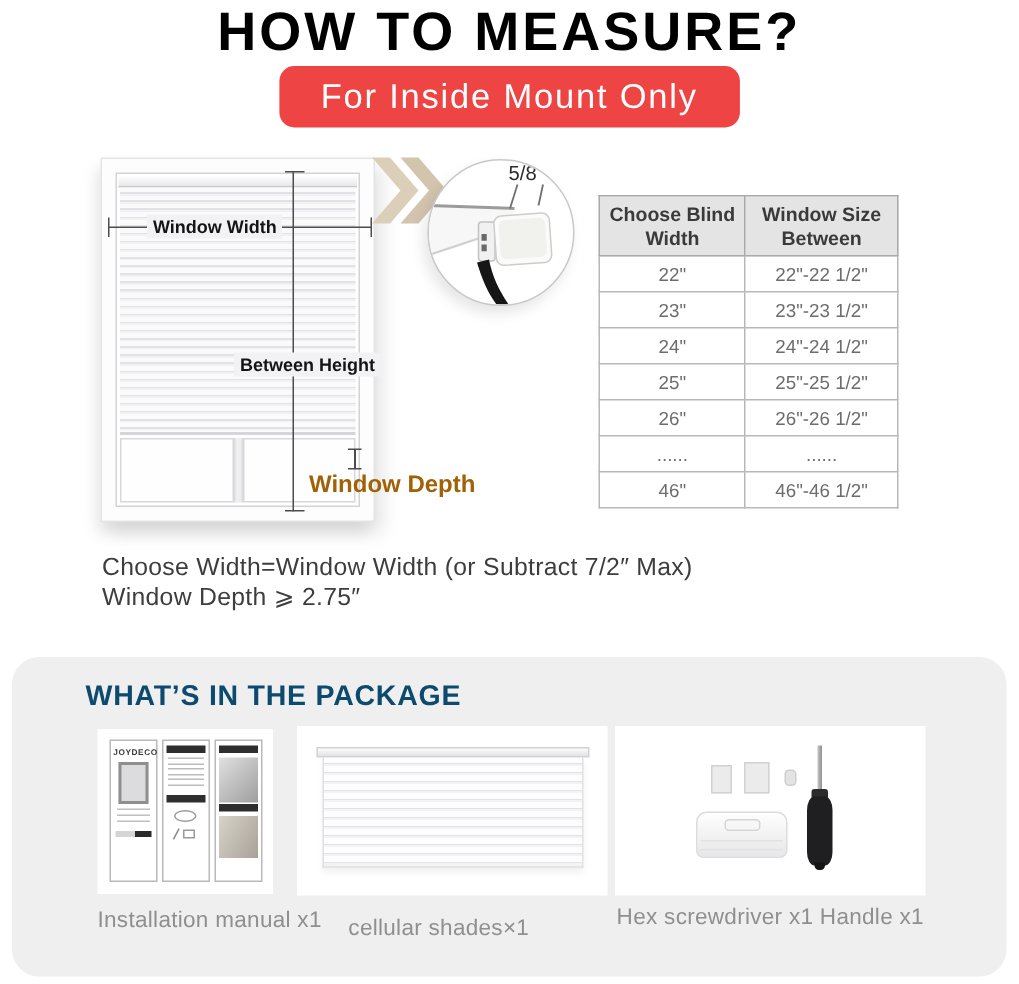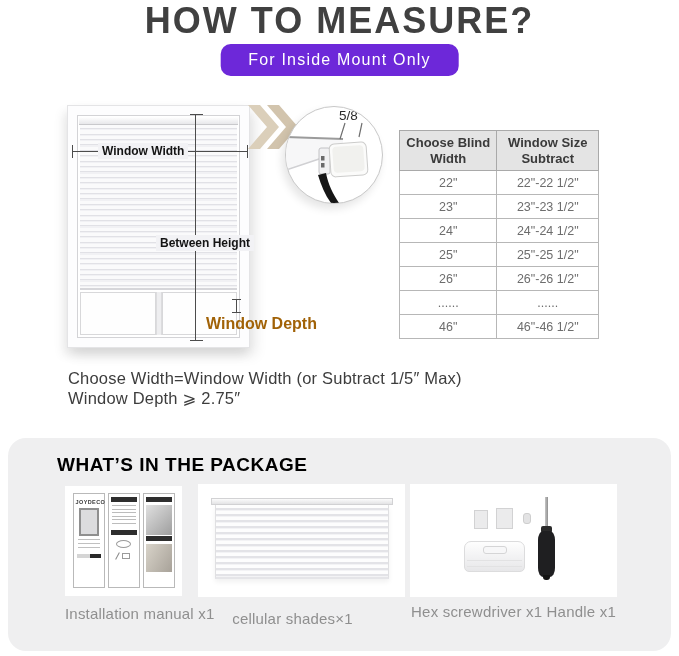--- a/index.html
+++ b/index.html
@@ -5,25 +5,25 @@
   html,body { margin:0; padding:0; background:#ffffff; }
   * { box-sizing:border-box; }
   .page {
     position:relative; width:679px; height:656px; background:#fff;
     font-family:"Liberation Sans","DejaVu Sans",sans-serif; overflow:hidden;
   }
 
   
   .title {
     position:absolute; top:0; left:0; width:100%; text-align:center;
-    font-size:36px; font-weight:bold; letter-spacing:2px; color:#404040; line-height:42px;
+    font-size:36px; font-weight:bold; letter-spacing:2px; color:#000000; line-height:42px;
   }
   .badge {
     position:absolute; top:44px; left:50%; transform:translateX(-50%);
-    background:#6d28d9; color:#ffffff; font-size:16px; letter-spacing:1.2px;
+    background:#ef4444; color:#ffffff; font-size:23px; letter-spacing:1.2px;
     padding:7px 28px; border-radius:10px; white-space:nowrap;
   }
 
   
   .window {
     position:absolute; left:67px; top:105px; width:183px; height:243px;
     background:#fdfdfe; border:1px solid #e4e4e6; padding:9px;
     box-shadow:-4px 7px 10px rgba(0,0,0,0.08), 5px 7px 12px rgba(0,0,0,0.10);
   }
   .window-inner { position:relative; width:100%; height:100%; border:1px solid #d3d3d6; background:#fff; }
@@ -78,21 +78,21 @@
   .size-table td {
     border:1px solid #b7b7b7; height:24px; font-size:12.5px; color:#6d6d6d; text-align:center; padding:0 2px;
   }
   .size-table col.c1 { width:98px; } .size-table col.c2 { width:102px; }
 
   
   .notes { position:absolute; left:68px; top:368px; font-size:16.5px; color:#3d3d3d; line-height:20px; letter-spacing:0.2px; }
 
   
   .package { position:absolute; left:8px; top:438px; width:663px; height:213px; background:#efeff0; border-radius:18px; }
-  .package-title { position:absolute; left:49px; top:16px; font-size:19px; font-weight:bold; letter-spacing:0.5px; color:#000000; }
+  .package-title { position:absolute; left:49px; top:16px; font-size:19px; font-weight:bold; letter-spacing:0.5px; color:#0c4a6e; }
   .pkg-box { position:absolute; background:#ffffff; }
   .box1 { left:57px; top:48px; width:117px; height:110px; }
   .box2 { left:190px; top:46px; width:207px; height:113px; }
   .box3 { left:402px; top:46px; width:207px; height:113px; }
   .pkg-caption { position:absolute; text-align:center; font-size:15px; color:#8f8f8f; letter-spacing:0.2px; line-height:21px; }
   .cap1 { left:57px; top:165px; width:117px; }
   .cap2 { left:181px; top:170px; width:207px; }
   .cap3 { left:402px; top:163px; width:207px; }
   .pkg-caption div { white-space:nowrap; }
 
@@ -188,21 +188,21 @@
   </div>
 
   <table class="size-table">
     <colgroup>
         <col class="c1">
         <col class="c2">
       </colgroup>
     <thead>
       <tr>
         <th>Choose Blind Width</th>
-        <th>Window Size Subtract</th>
+        <th>Window Size Between</th>
       </tr>
     </thead>
     <tbody>
       <tr>
           <td>22"</td>
           <td>22"-22 1/2"</td>
         </tr>
       <tr>
           <td>23"</td>
           <td>23"-23 1/2"</td>
@@ -224,21 +224,21 @@
           <td>......</td>
         </tr>
       <tr>
           <td>46"</td>
           <td>46"-46 1/2"</td>
         </tr>
     </tbody>
   </table>
 
   <div class="notes">
-    <div>Choose Width=Window Width (or Subtract 1/5″ Max)</div>
+    <div>Choose Width=Window Width (or Subtract 7/2″ Max)</div>
     <div>Window Depth ⩾ 2.75″</div>
   </div>
 
   <div class="package">
     <div class="package-title">WHAT’S IN THE PACKAGE</div>
 
     <div class="pkg-box box1">
       <div class="manual">
         <div class="mpanel">
           <div class="brand">JOYDECO</div>

